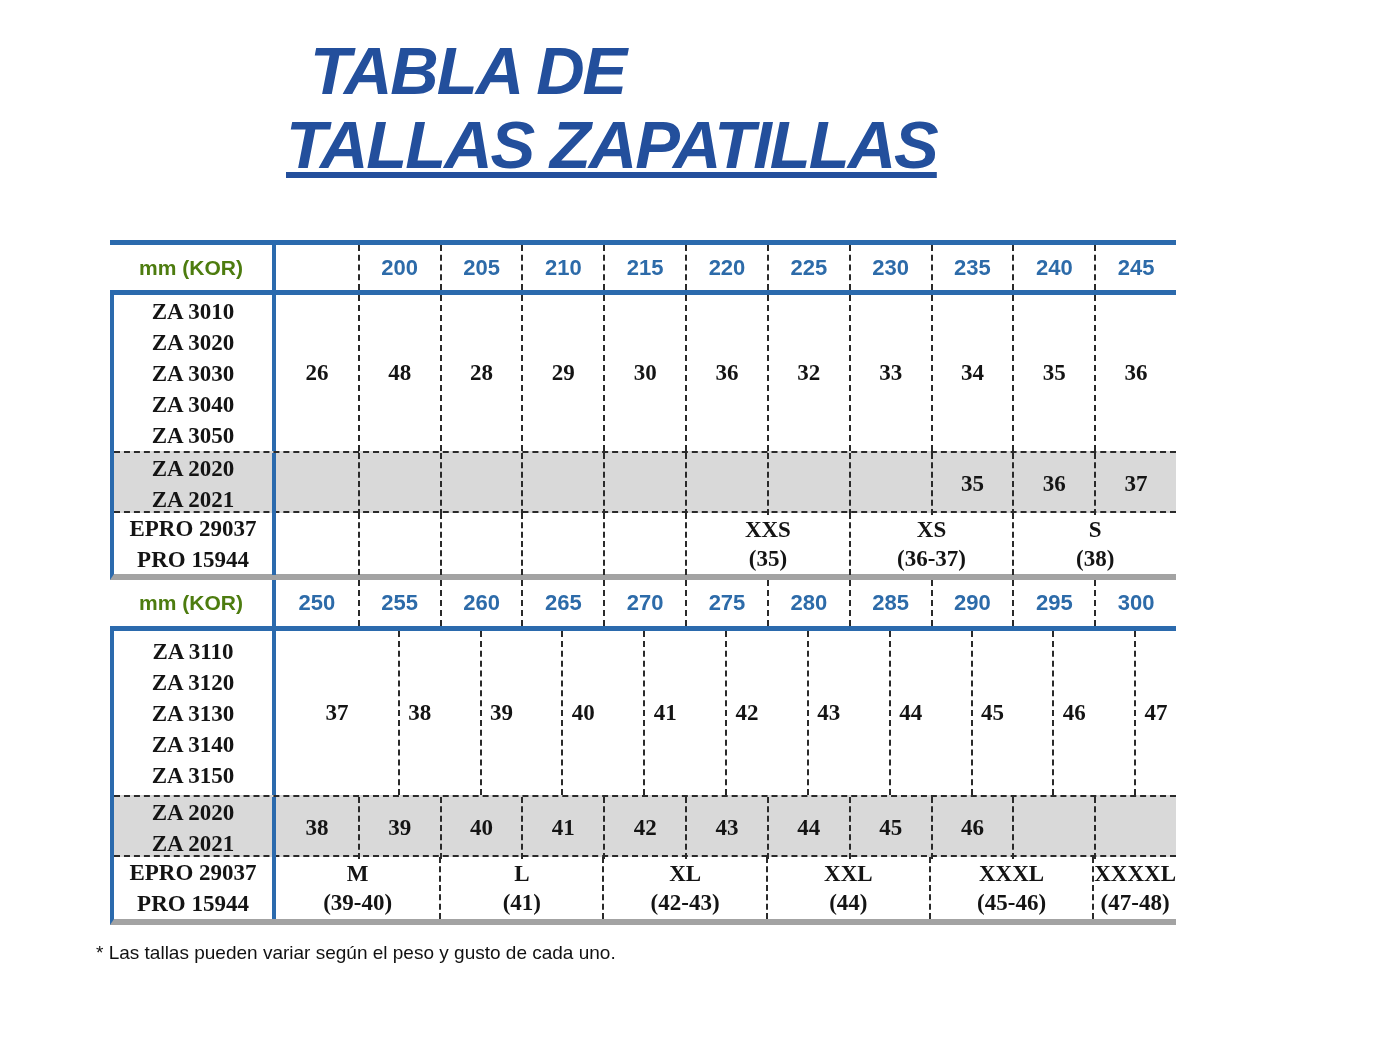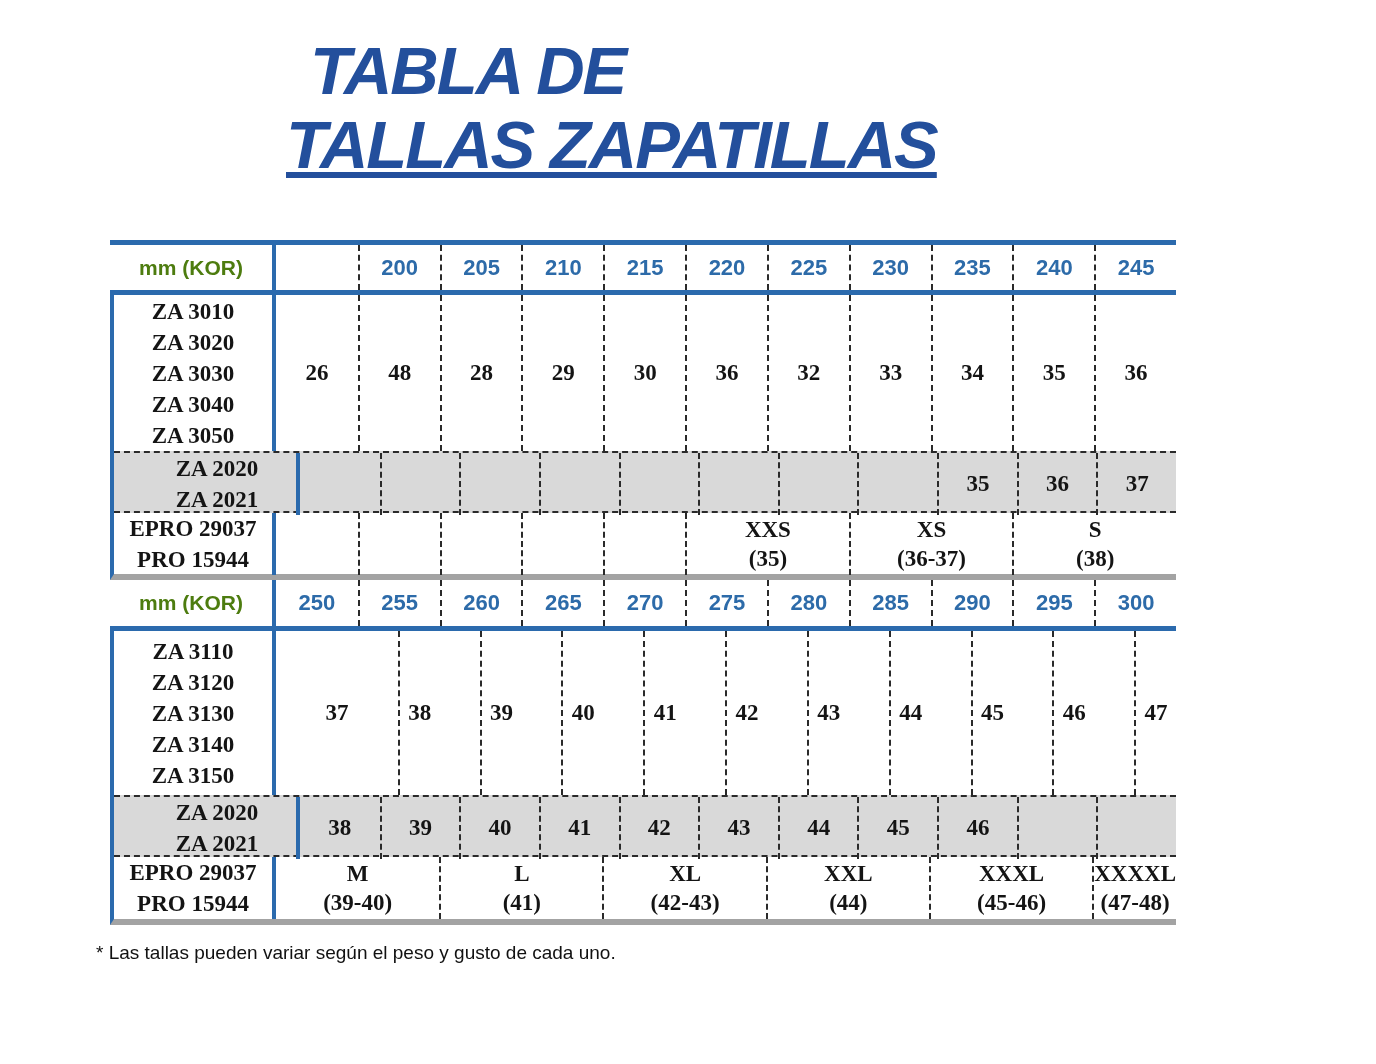--- a/index.html
+++ b/index.html
@@ -44,21 +44,21 @@
   .lbl span { display: block; line-height: 31px; }
 
   .c { font-size: 23px; font-weight: 600; color: #141414; flex-direction: column; }
   .c + .c { border-left: 2px dashed #2a2a2a; }
   .sp2 { grid-column: span 2; }
   .c .line { display: block; line-height: 29px; }
 
   .row.main1 { height: 156px; }
   .row.main2 { height: 164px; gap: 40px; }
   .row.gray  { height: 58px; background: #d9d9d9;
-               border-top: 2px dashed #2a2a2a; border-bottom: 2px dashed #2a2a2a; padding-left: 24px; }
+               border-top: 2px dashed #2a2a2a; border-bottom: 2px dashed #2a2a2a; }
   .row.sizes1 { height: 61px; }
   .row.sizes2 { height: 62px; }
 
   
   .footnote { position: absolute; left: 96px; top: 942px;
     font-size: 19px; color: #111111; font-weight: 400; }
 </style>
 </head>
 <body>
 

